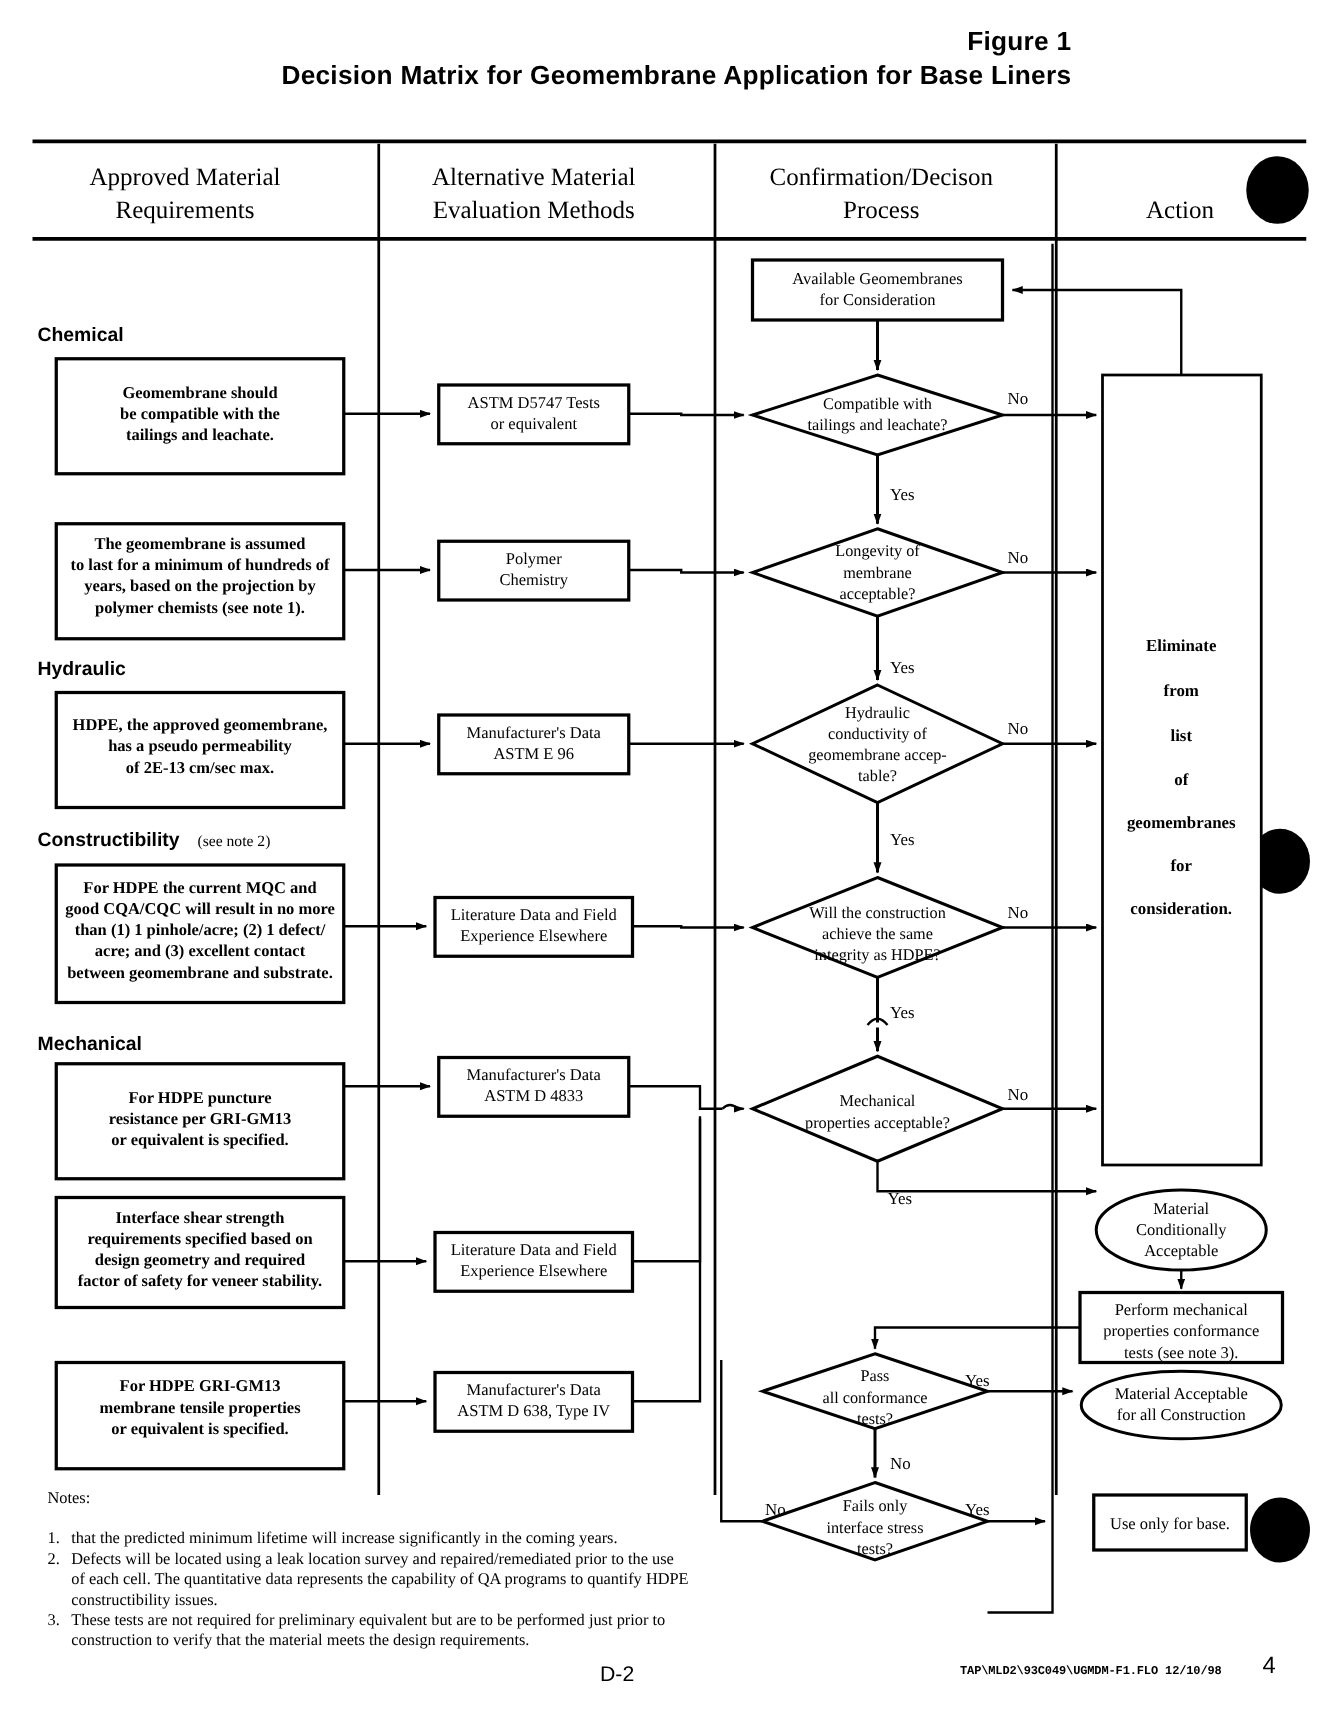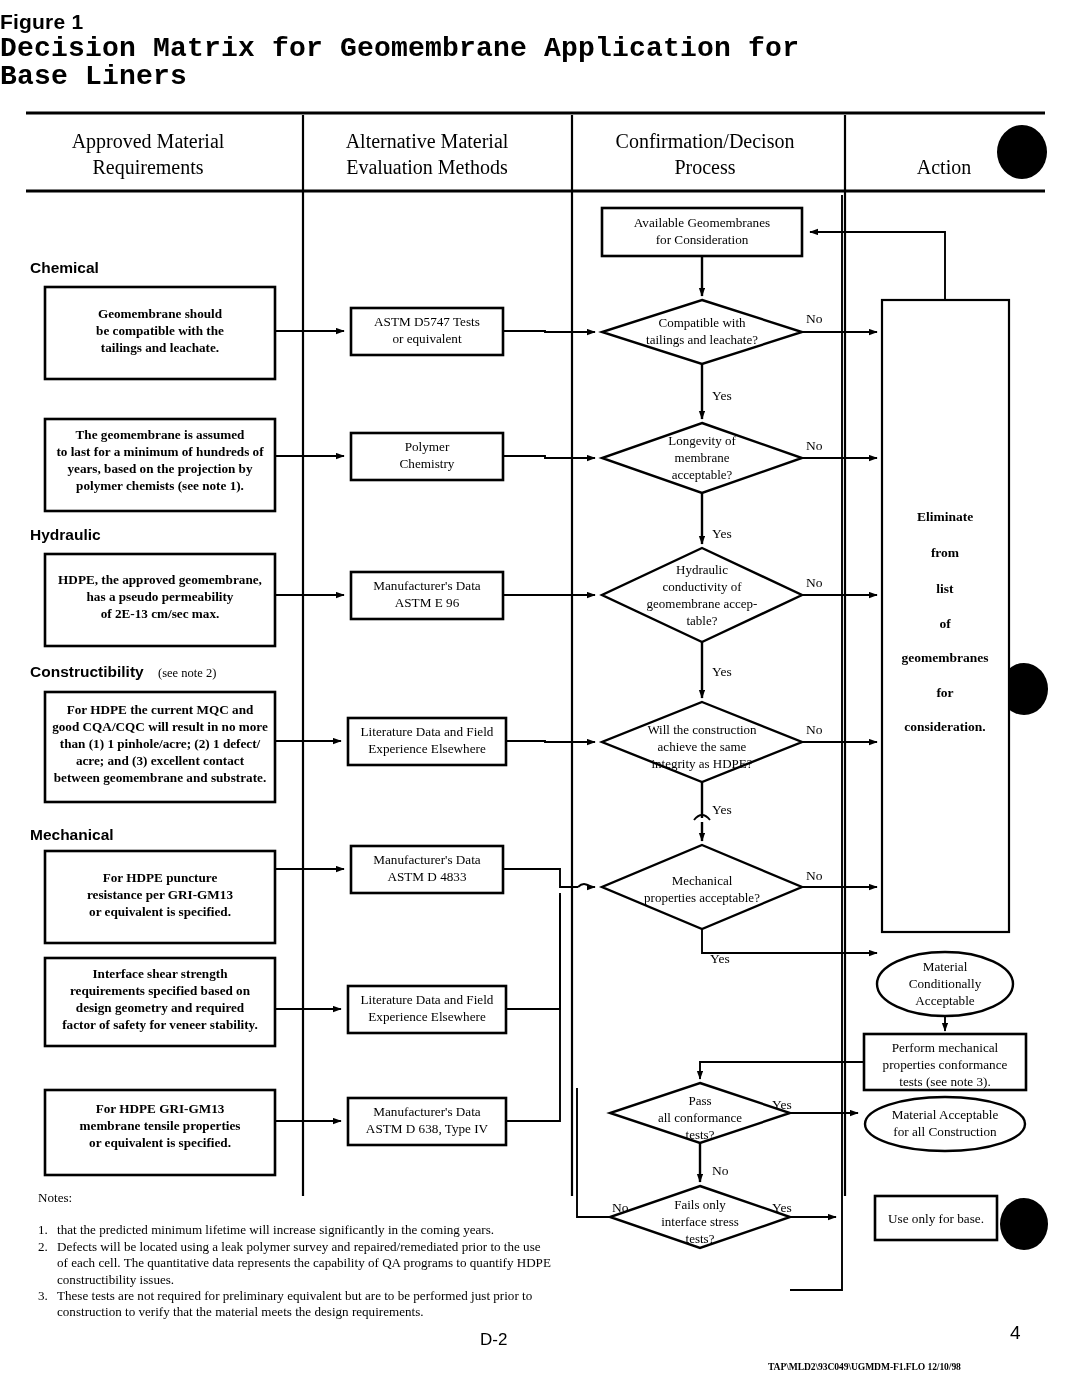--- a/index.html
+++ b/index.html
@@ -18,30 +18,30 @@
   }
   #page {
     position: relative;
     width: 1068px;
     height: 1380px;
   }
 
   
   .title-block {
     position: absolute;
-    top: 8px;
+    top: 20px;
     left: 0;
     width: 857px;
-    text-align: left;
+    text-align: right;
     font-family: "Liberation Sans", "DejaVu Sans", sans-serif;
     font-weight: bold;
   }
   .title-line1 { font-size: 21px; line-height: 27px; letter-spacing: .2px; }
   .title-line2 { font-size: 21px; line-height: 27px; letter-spacing: .2px; }
-  .title-line3 { font-size: 28px; line-height: 28px; letter-spacing: .2px; font-family: Liberation Mono, monospace; }
+  .title-line3 { font-size: 21px; line-height: 28px; letter-spacing: .2px; }
 
   
   svg.diagram {
     position: absolute;
     top: 0;
     left: 0;
     width: 1068px;
     height: 1380px;
   }
   .rule       { stroke: #000; stroke-width: 3; }
@@ -124,25 +124,24 @@
     position: absolute;
     left: 480px;
     top: 1330px;
     font-family: "Liberation Sans", "DejaVu Sans", sans-serif;
     font-size: 17px;
   }
   .file-ref {
     position: absolute;
     left: 768px;
     top: 1331px;
-    font-family: Liberation Serif, serif;
+    font-family: Liberation Mono, monospace;
     font-size: 9.6px;
     font-weight: bold;
     letter-spacing: -0.1px;
-    margin-top: 30px;
   }
   .page-num {
     position: absolute;
     left: 1010px;
     top: 1322px;
     font-family: "Liberation Sans", "DejaVu Sans", sans-serif;
     font-size: 19px;
   }
 </style>
 </head>
@@ -429,21 +428,21 @@
     <div class="note-row">
       <div class="note-num">1.</div>
       <div class="note-txt">
         <div>that the predicted minimum lifetime will increase significantly in the coming years.</div>
       </div>
     </div>
 
     <div class="note-row">
       <div class="note-num">2.</div>
       <div class="note-txt">
-        <div>Defects will be located using a leak polymer survey and repaired/remediated prior to the use</div>
+        <div>Defects will be located using a leak location survey and repaired/remediated prior to the use</div>
         <div>of each cell.  The quantitative data represents the capability of QA programs to quantify HDPE</div>
         <div>constructibility issues.</div>
       </div>
     </div>
 
     <div class="note-row">
       <div class="note-num">3.</div>
       <div class="note-txt">
         <div>These tests are not required for preliminary equivalent but are to be performed just prior to</div>
         <div>construction to verify that the material meets the design requirements.</div>

